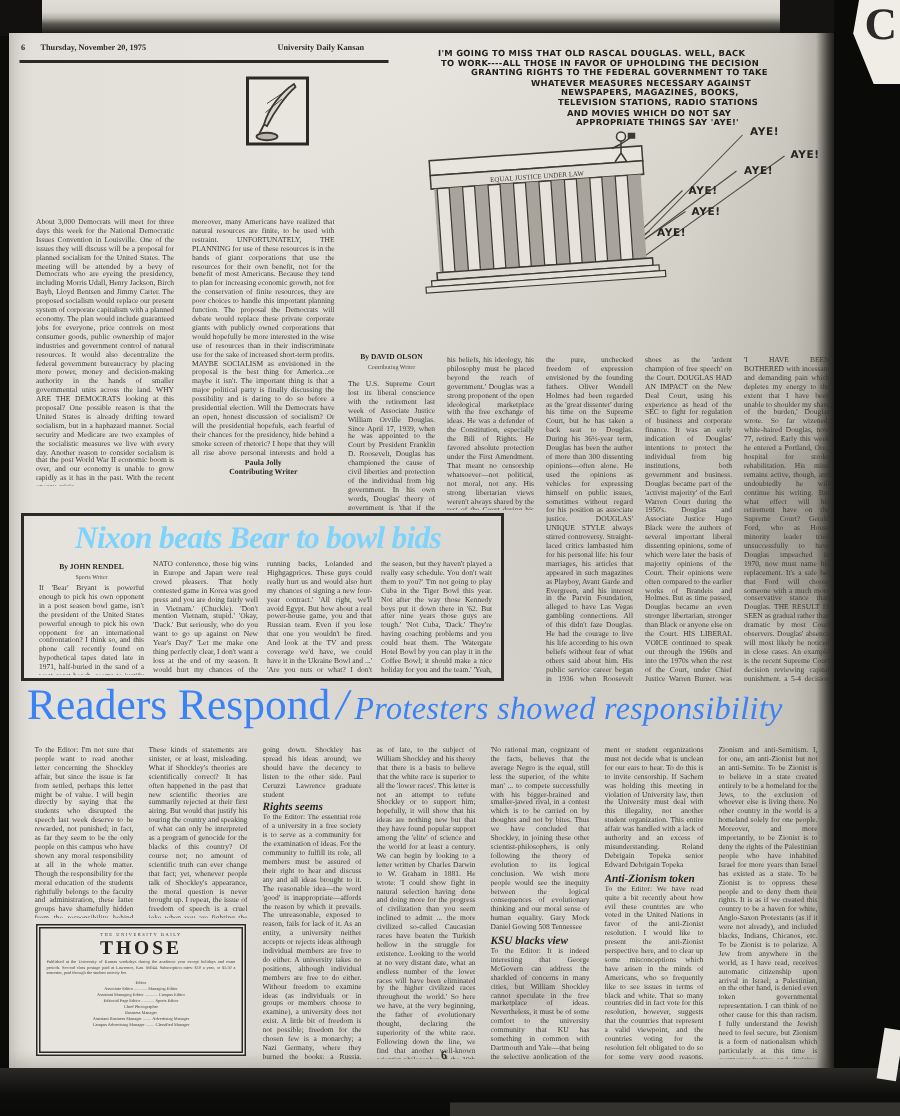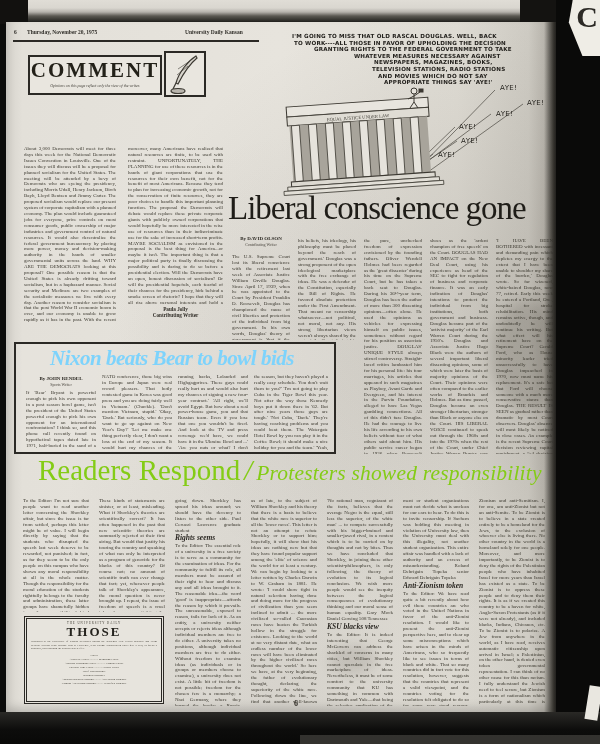--- a/index.html
+++ b/index.html
@@ -38,26 +38,26 @@
   .comment-box{left:28px;top:55px;width:134px;height:40px;border:2px solid #2b2925;
      background:#e9e6df;text-align:center;box-sizing:border-box;}
   .comment-title{font-size:21px;font-weight:bold;letter-spacing:2px;line-height:26px;color:#232119;}
   .comment-tag{font-size:4px;font-style:italic;line-height:5px;color:#45423b;}
   .quill-box{left:164px;top:51px;width:42px;height:46px;border:2px solid #2b2925;background:#e9e6df;box-sizing:border-box;}
 
   
   .cartoon-caption{left:292px;top:33px;width:258px;font-family:"DejaVu Sans",sans-serif;
      font-size:5.6px;line-height:6.6px;font-weight:bold;color:#23211d;letter-spacing:.2px;}
   .cap-l{white-space:nowrap;}
-  .aye{position:absolute;font-family:"DejaVu Sans",sans-serif;font-weight:normal;font-size:7px;color:#26241f;letter-spacing:.4px;}
+  .aye{position:absolute;font-family:"DejaVu Sans",sans-serif;font-weight:bold;font-size:7px;color:#26241f;letter-spacing:.4px;}
 
   
   .soc-head{left:24px;top:110px;width:200px;text-align:center;font-size:26px;font-weight:bold;color:#1f1d18;letter-spacing:-0.5px;}
   .lib-head{left:228px;top:190px;width:326px;font-size:33px;color:#1f1d18;letter-spacing:-1px;white-space:nowrap;}
-  .readers-head{left:38px;top:454px;width:521px;white-space:nowrap;color:#84cc16;}
+  .readers-head{left:18px;top:454px;width:521px;white-space:nowrap;color:#3b82f6;}
   .readers-head .roman{font-size:29px;}
   .readers-head .sep{font-size:29px;font-style:italic;padding:0 4px;}
   .readers-head .ital{font-size:21.5px;font-style:italic;letter-spacing:.2px;}
 
   
   .col{position:absolute;font-size:5px;line-height:5.9px;text-align:justify;overflow:hidden;color:#3b382f;}
   .byline{text-align:center;font-weight:bold;font-size:5px;line-height:6px;color:#2e2b25;}
   .byline-sub{text-align:center;font-size:4px;line-height:5px;color:#4a463e;}
   .sig{position:absolute;text-align:center;font-weight:bold;font-size:5.2px;line-height:6.4px;color:#2e2b25;overflow:hidden;}
   .letter-sub{font-style:italic;font-weight:bold;font-size:7.5px;line-height:10px;color:#2a2722;text-align:left;}
@@ -86,24 +86,20 @@
   <div class="abs top-strip-dark-r"></div>
   <div class="abs page"></div>
   <div class="abs smudge1"></div>
   <div class="abs smudge2"></div>
 
   <div class="abs folio" style="left:14px;">6</div>
   <div class="abs folio" style="left:27px;">Thursday, November 20, 1975</div>
   <div class="abs folio" style="left:185px;">University Daily Kansan</div>
   <div class="abs header-rule"></div>
 
-  <div class="abs comment-box">
-    <div class="comment-title">COMMENT</div>
-    <div class="comment-tag">Opinions on this page reflect only the view of the writer.</div>
-  </div>
   <div class="abs quill-box">
     <svg width="38" height="42" viewBox="0 0 38 42">
       <g stroke="#3c3932" fill="none" stroke-width="1.2">
         <path d="M30,3 C22,8 13,19 10,30 L12,31 C17,21 25,10 31,5 Z" fill="#d8d5cd"></path>
         <path d="M10,30 L7,36"></path>
         <path d="M12,16 L24,8" stroke-width=".6"></path>
         <path d="M11,22 L22,13" stroke-width=".6"></path>
         <ellipse cx="12" cy="38" rx="7" ry="2.5" fill="#b9b5ad"></ellipse>
       </g>
     </svg>
@@ -163,21 +159,20 @@
     </g>
   </svg>
 
   <div class="col" style="left:24px;top:146px;width:92px;height:178px;">About 3,000 Democrats will meet for three days this week for the National Democratic Issues Convention in Louisville. One of the issues they will discuss will be a proposal for planned socialism for the United States. The meeting will be attended by a bevy of Democrats who are eyeing the presidency, including Morris Udall, Henry Jackson, Birch Bayh, Lloyd Bentsen and Jimmy Carter. The proposed socialism would replace our present system of corporate capitalism with a planned economy. The plan would include guaranteed jobs for everyone, price controls on most consumer goods, public ownership of major industries and government control of natural resources. It would also decentralize the federal government bureaucracy by placing more power, money and decision-making authority in the hands of smaller governmental units across the land. WHY ARE THE DEMOCRATS looking at this proposal? One possible reason is that the United States is already drifting toward socialism, but in a haphazard manner. Social security and Medicare are two examples of the socialistic measures we live with every day. Another reason to consider socialism is that the post World War II economic boom is over, and our economy is unable to grow rapidly as it has in the past. With the recent energy crisis,</div>
   <div class="col" style="left:128px;top:146px;width:95px;height:158px;">moreover, many Americans have realized that natural resources are finite, to be used with restraint. UNFORTUNATELY, THE PLANNING for use of these resources is in the hands of giant corporations that use the resources for their own benefit, not for the benefit of most Americans. Because they tend to plan for increasing economic growth, not for the conservation of finite resources, they are poor choices to handle this important planning function. The proposal the Democrats will debate would replace these private corporate giants with publicly owned corporations that would hopefully be more interested in the wise use of resources than in their indiscriminate use for the sake of increased short-term profits. MAYBE SOCIALISM as envisioned in the proposal is the best thing for America...or maybe it isn't. The important thing is that a major political party is finally discussing the possibility and is daring to do so before a presidential election. Will the Democrats have an open, honest discussion of socialism? Or will the presidential hopefuls, each fearful of their chances for the presidency, hide behind a smoke screen of rhetoric? I hope that they will all rise above personal interests and hold a frank debate of the advantages and disadvantages of socialism. The stakes are too high for any other course of action, because the future of the U.S. economy may hang in the balance.</div>
   <div class="sig" style="left:128px;top:306px;width:95px;height:16px;">
     <div>Paula Jolly</div>
     <div>Contributing Writer</div>
   </div>
 
-  <div class="abs lib-head">Liberal conscience gone</div>
   <div class="abs" style="left:232px;top:236px;width:58px;">
     <div class="byline">By DAVID OLSON</div>
     <div class="byline-sub">Contributing Writer</div>
   </div>
   <div class="col" style="left:232px;top:254px;width:58px;height:86px;">The U.S. Supreme Court lost its liberal conscience with the retirement last week of Associate Justice William Orville Douglas. Since April 17, 1939, when he was appointed to the Court by President Franklin D. Roosevelt, Douglas has championed the cause of civil liberties and protection of the individual from big government. In his own words, Douglas' theory of government is 'that if the mind of man is to be free, his ideas,</div>
   <div class="col" style="left:298px;top:238px;width:58px;height:102px;">his beliefs, his ideology, his philosophy must be placed beyond the reach of government.' Douglas was a strong proponent of the open ideological marketplace with the free exchange of ideas. He was a defender of the Constitution, especially the Bill of Rights. He favored absolute protection under the First Amendment. That meant no censorship whatsoever—not political, not moral, not any. His strong libertarian views weren't always shared by the rest of the Court during his long career. He was often the only voice to call for</div>
   <div class="col" style="left:364px;top:238px;width:58px;height:216px;">the pure, unchecked freedom of expression envisioned by the founding fathers. Oliver Wendell Holmes had been regarded as the 'great dissenter' during his time on the Supreme Court, but he has taken a back seat to Douglas. During his 36½-year term, Douglas has been the author of more than 300 dissenting opinions—often alone. He used the opinions as vehicles for expressing himself on public issues, sometimes without regard for his position as associate justice. DOUGLAS' UNIQUE STYLE always stirred controversy. Straight-laced critics lambasted him for his personal life: his four marriages, his articles that appeared in such magazines as Playboy, Avant Garde and Evergreen, and his interest in the Parvin Foundation, alleged to have Las Vegas gambling connections. All of this didn't faze Douglas. He had the courage to live his life according to his own beliefs without fear of what others said about him. His public service career began in 1936 when Roosevelt appointed him to the Securities and Exchange Commission (SEC). He soon became commissioner of the SEC, where he fought for reform on Wall Street. In 1939, Roosevelt nominated him for a seat on the Supreme Court, to fill the vacancy left by the retired justice Louis D. Brandeis. Little did anyone know at the time how well Douglas would fill Brandeis'</div>
   <div class="col" style="left:430px;top:238px;width:58px;height:216px;">shoes as the 'ardent champion of free speech' on the Court. DOUGLAS HAD AN IMPACT on the New Deal Court, using his experience as head of the SEC to fight for regulation of business and corporate finance. It was an early indication of Douglas' intentions to protect the individual from big institutions, both government and business. Douglas became part of the 'activist majority' of the Earl Warren Court during the 1950's. Douglas and Associate Justice Hugo Black were the authors of several important liberal dissenting opinions, some of which were later the basis of majority opinions of the Court. Their opinions were often compared to the earlier works of Brandeis and Holmes. But as time passed, Douglas became an even stronger libertarian, stronger than Black or anyone else on the Court. HIS LIBERAL VOICE continued to speak out through the 1960s and into the 1970s when the rest of the Court, under Chief Justice Warren Burger, was growing more conservative. And then, last New Year's Eve, William O. Douglas suffered a stroke. One side of his body was paralyzed, but he refused to give up. He spent the spring and summer trying to regain his strength. He returned to the bench for the fall term. The effects of the stroke finally subdued him. After a valiant struggle, Douglas wrote President Ford a letter of resignation, saying he could no longer keep up with the physical demands of the job.</div>
   <div class="col" style="left:496px;top:238px;width:57px;height:216px;">'I HAVE BEEN BOTHERED with incessant and demanding pain which depletes my energy to the extent that I have been unable to shoulder my share of the burden,' Douglas wrote. So far wizened, white-haired Douglas, now 77, retired. Early this week he entered a Portland, Ore., hospital for stroke rehabilitation. His mind remains active, though, and undoubtedly he will continue his writing. But what effect will his retirement have on the Supreme Court? Gerald Ford, who as House minority leader tried unsuccessfully to have Douglas impeached in 1970, now must name his replacement. It's a safe bet that Ford will choose someone with a much more conservative stance than Douglas. THE RESULT IS SEEN as gradual rather than dramatic by most Court observers. Douglas' absence will most likely be noticed in close cases. An example is the recent Supreme Court decision reviewing capital punishment, a 5-4 decision in which Douglas sided with the majority. That decision is expected to be reviewed again soon in a North Carolina case. With a new, more conservative justice in Douglas' place, the vote might swing the other way. Even if Ford wanted to name a liberal to replace Douglas, it would be impossible. There is no eloquent spokesman for the liberal cause with the stature of Douglas. He will be sorely missed by many Americans.</div>
 

